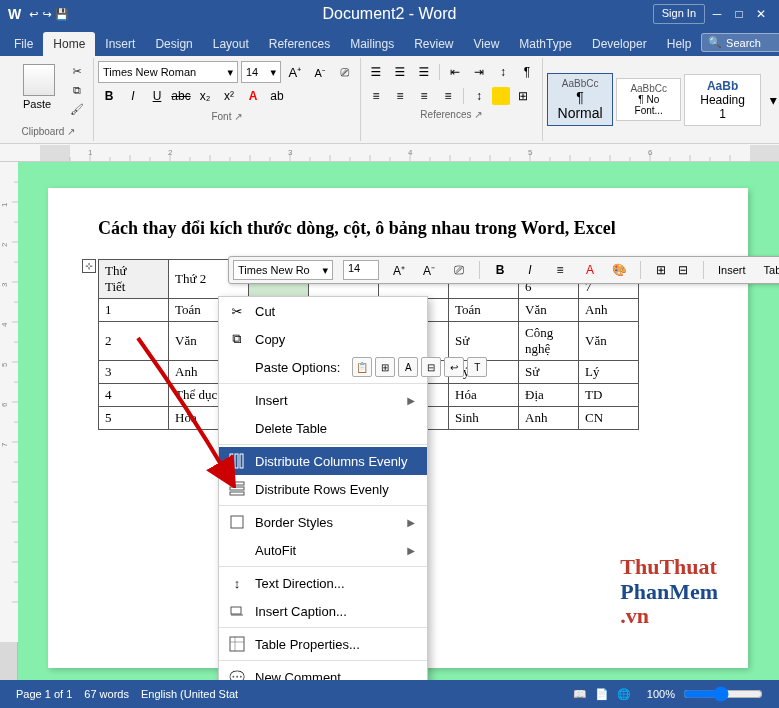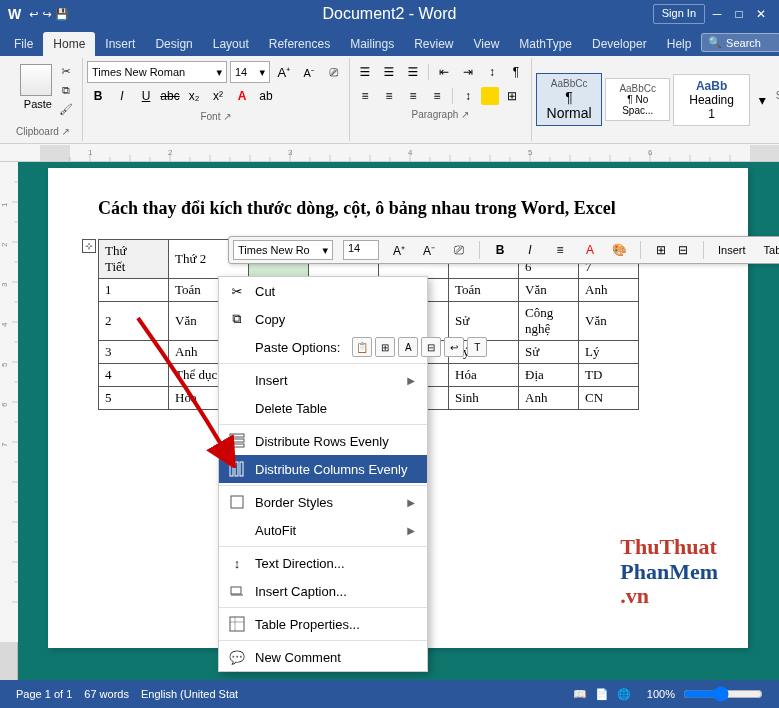--- a/index.html
+++ b/index.html
@@ -88,24 +88,25 @@
       flex-direction: column;
     }
     .paste-btn {
       width: 44px;
       height: 50px;
       background: transparent;
       border: none;
       cursor: pointer;
       display: flex;
       flex-direction: column;
-      align-items: flex-end;
+      align-items: flex-start;
       justify-content: center;
       font-size: 10px;
       padding: 2px;
+      margin-left: 11px;
     }
     .paste-icon {
       width: 32px;
       height: 36px;
       background: linear-gradient(to bottom, #fff 0%, #e8e8e8 100%);
       border: 1px solid #999;
       position: relative;
       margin-bottom: 2px;
     }
     .small-btns {
@@ -201,22 +202,22 @@
       display: flex;
       align-items: center;
       padding-left: 40px;
       font-size: 9px;
       color: #888;
       overflow: hidden;
     }
 
     
     .doc-area {
-      background: #0f766e;
-      padding: 6px 20px;
+      background: #86efac;
+      padding: 26px 20px;
       height: calc(708px - 28px - 28px - 88px - 18px - 28px);
       overflow: hidden;
       position: relative;
     }
     .page {
       background: white;
       width: 700px;
       min-height: 480px;
       margin: 0 auto;
       padding: 30px 50px;
@@ -460,32 +461,32 @@
     <div style="display:flex;align-items:center;gap:2px;">
       <button class="fmt-btn">≡</button>
       <button class="fmt-btn">≡</button>
       <button class="fmt-btn">≡</button>
       <button class="fmt-btn">≡</button>
       <div style="width:1px;height:16px;background:#ccc;margin:0 2px;"></div>
       <button class="fmt-btn">↕</button>
       <button class="fmt-btn" style="background:#ffd700;width:18px;height:18px;border-radius:2px;"></button>
       <button class="fmt-btn">⊞</button>
     </div>
-    <div class="ribbon-section-label">Paragraph ↗</div>
+    <div class="ribbon-section-label">References ↗</div>
   </div>
 
   <div class="styles-section">
     <div style="display:flex;gap:3px;align-items:center;">
       <div style="padding:4px 8px;background:#dce6f1;border:1px solid #2b579a;cursor:pointer;font-size:12px;min-width:65px;text-align:center;">
         <div style="font-size:10px;color:#555;">AaBbCc</div>
         <div style="font-size:14px;">¶ Normal</div>
       </div>
       <div style="padding:4px 8px;background:white;border:1px solid #ccc;cursor:pointer;font-size:12px;min-width:65px;text-align:center;">
         <div style="font-size:10px;color:#555;">AaBbCc</div>
-        <div style="font-size:10px;">¶ No Spac...</div>
+        <div style="font-size:10px;">¶ No Font...</div>
       </div>
       <div style="padding:4px 14px;background:white;border:1px solid #ccc;cursor:pointer;font-size:12px;min-width:65px;text-align:center;">
         <div style="font-size:12px;color:#2b579a;font-weight:bold;">AaBb</div>
         <div style="font-size:12px;">Heading 1</div>
       </div>
       <button class="fmt-btn" style="height:60px;font-size:14px;">▾</button>
     </div>
     <div class="ribbon-section-label">Styles ↗</div>
   </div>
 
@@ -716,40 +717,40 @@
         <span class="ctx-label">Insert</span>
         <span class="ctx-arrow">▶</span>
       </div>
 
       <div class="ctx-item">
         <span class="ctx-icon"></span>
         <span class="ctx-label">Delete Table</span>
       </div>
       <div class="ctx-separator"></div>
 
-      <div class="ctx-item">
-        <span class="ctx-icon">
-          <svg width="16" height="16" viewBox="0 0 16 16">
-              <rect x="1" y="1" width="14" height="3" fill="none" stroke="#555" stroke-width="1"></rect>
-              <rect x="1" y="6" width="14" height="3" fill="none" stroke="#555" stroke-width="1"></rect>
-              <rect x="1" y="11" width="14" height="3" fill="none" stroke="#555" stroke-width="1"></rect>
-            </svg>
-        </span>
-        <span class="ctx-label">Distribute Rows Evenly</span>
-      </div>
-
       <div class="ctx-item highlighted">
         <span class="ctx-icon" style="color:white;">
           <svg width="16" height="16" viewBox="0 0 16 16">
               <rect x="1" y="1" width="3" height="14" fill="none" stroke="white" stroke-width="1"></rect>
               <rect x="6" y="1" width="3" height="14" fill="none" stroke="white" stroke-width="1"></rect>
               <rect x="11" y="1" width="3" height="14" fill="none" stroke="white" stroke-width="1"></rect>
             </svg>
         </span>
         <span class="ctx-label">Distribute Columns Evenly</span>
+      </div>
+
+      <div class="ctx-item">
+        <span class="ctx-icon">
+          <svg width="16" height="16" viewBox="0 0 16 16">
+              <rect x="1" y="1" width="14" height="3" fill="none" stroke="#555" stroke-width="1"></rect>
+              <rect x="1" y="6" width="14" height="3" fill="none" stroke="#555" stroke-width="1"></rect>
+              <rect x="1" y="11" width="14" height="3" fill="none" stroke="#555" stroke-width="1"></rect>
+            </svg>
+        </span>
+        <span class="ctx-label">Distribute Rows Evenly</span>
       </div>
       <div class="ctx-separator"></div>
 
       <div class="ctx-item">
         <span class="ctx-icon">
           <svg width="16" height="16" viewBox="0 0 16 16">
               <rect x="2" y="2" width="12" height="12" fill="none" stroke="#555" stroke-width="1"></rect>
             </svg>
         </span>
         <span class="ctx-label">Border Styles</span>

